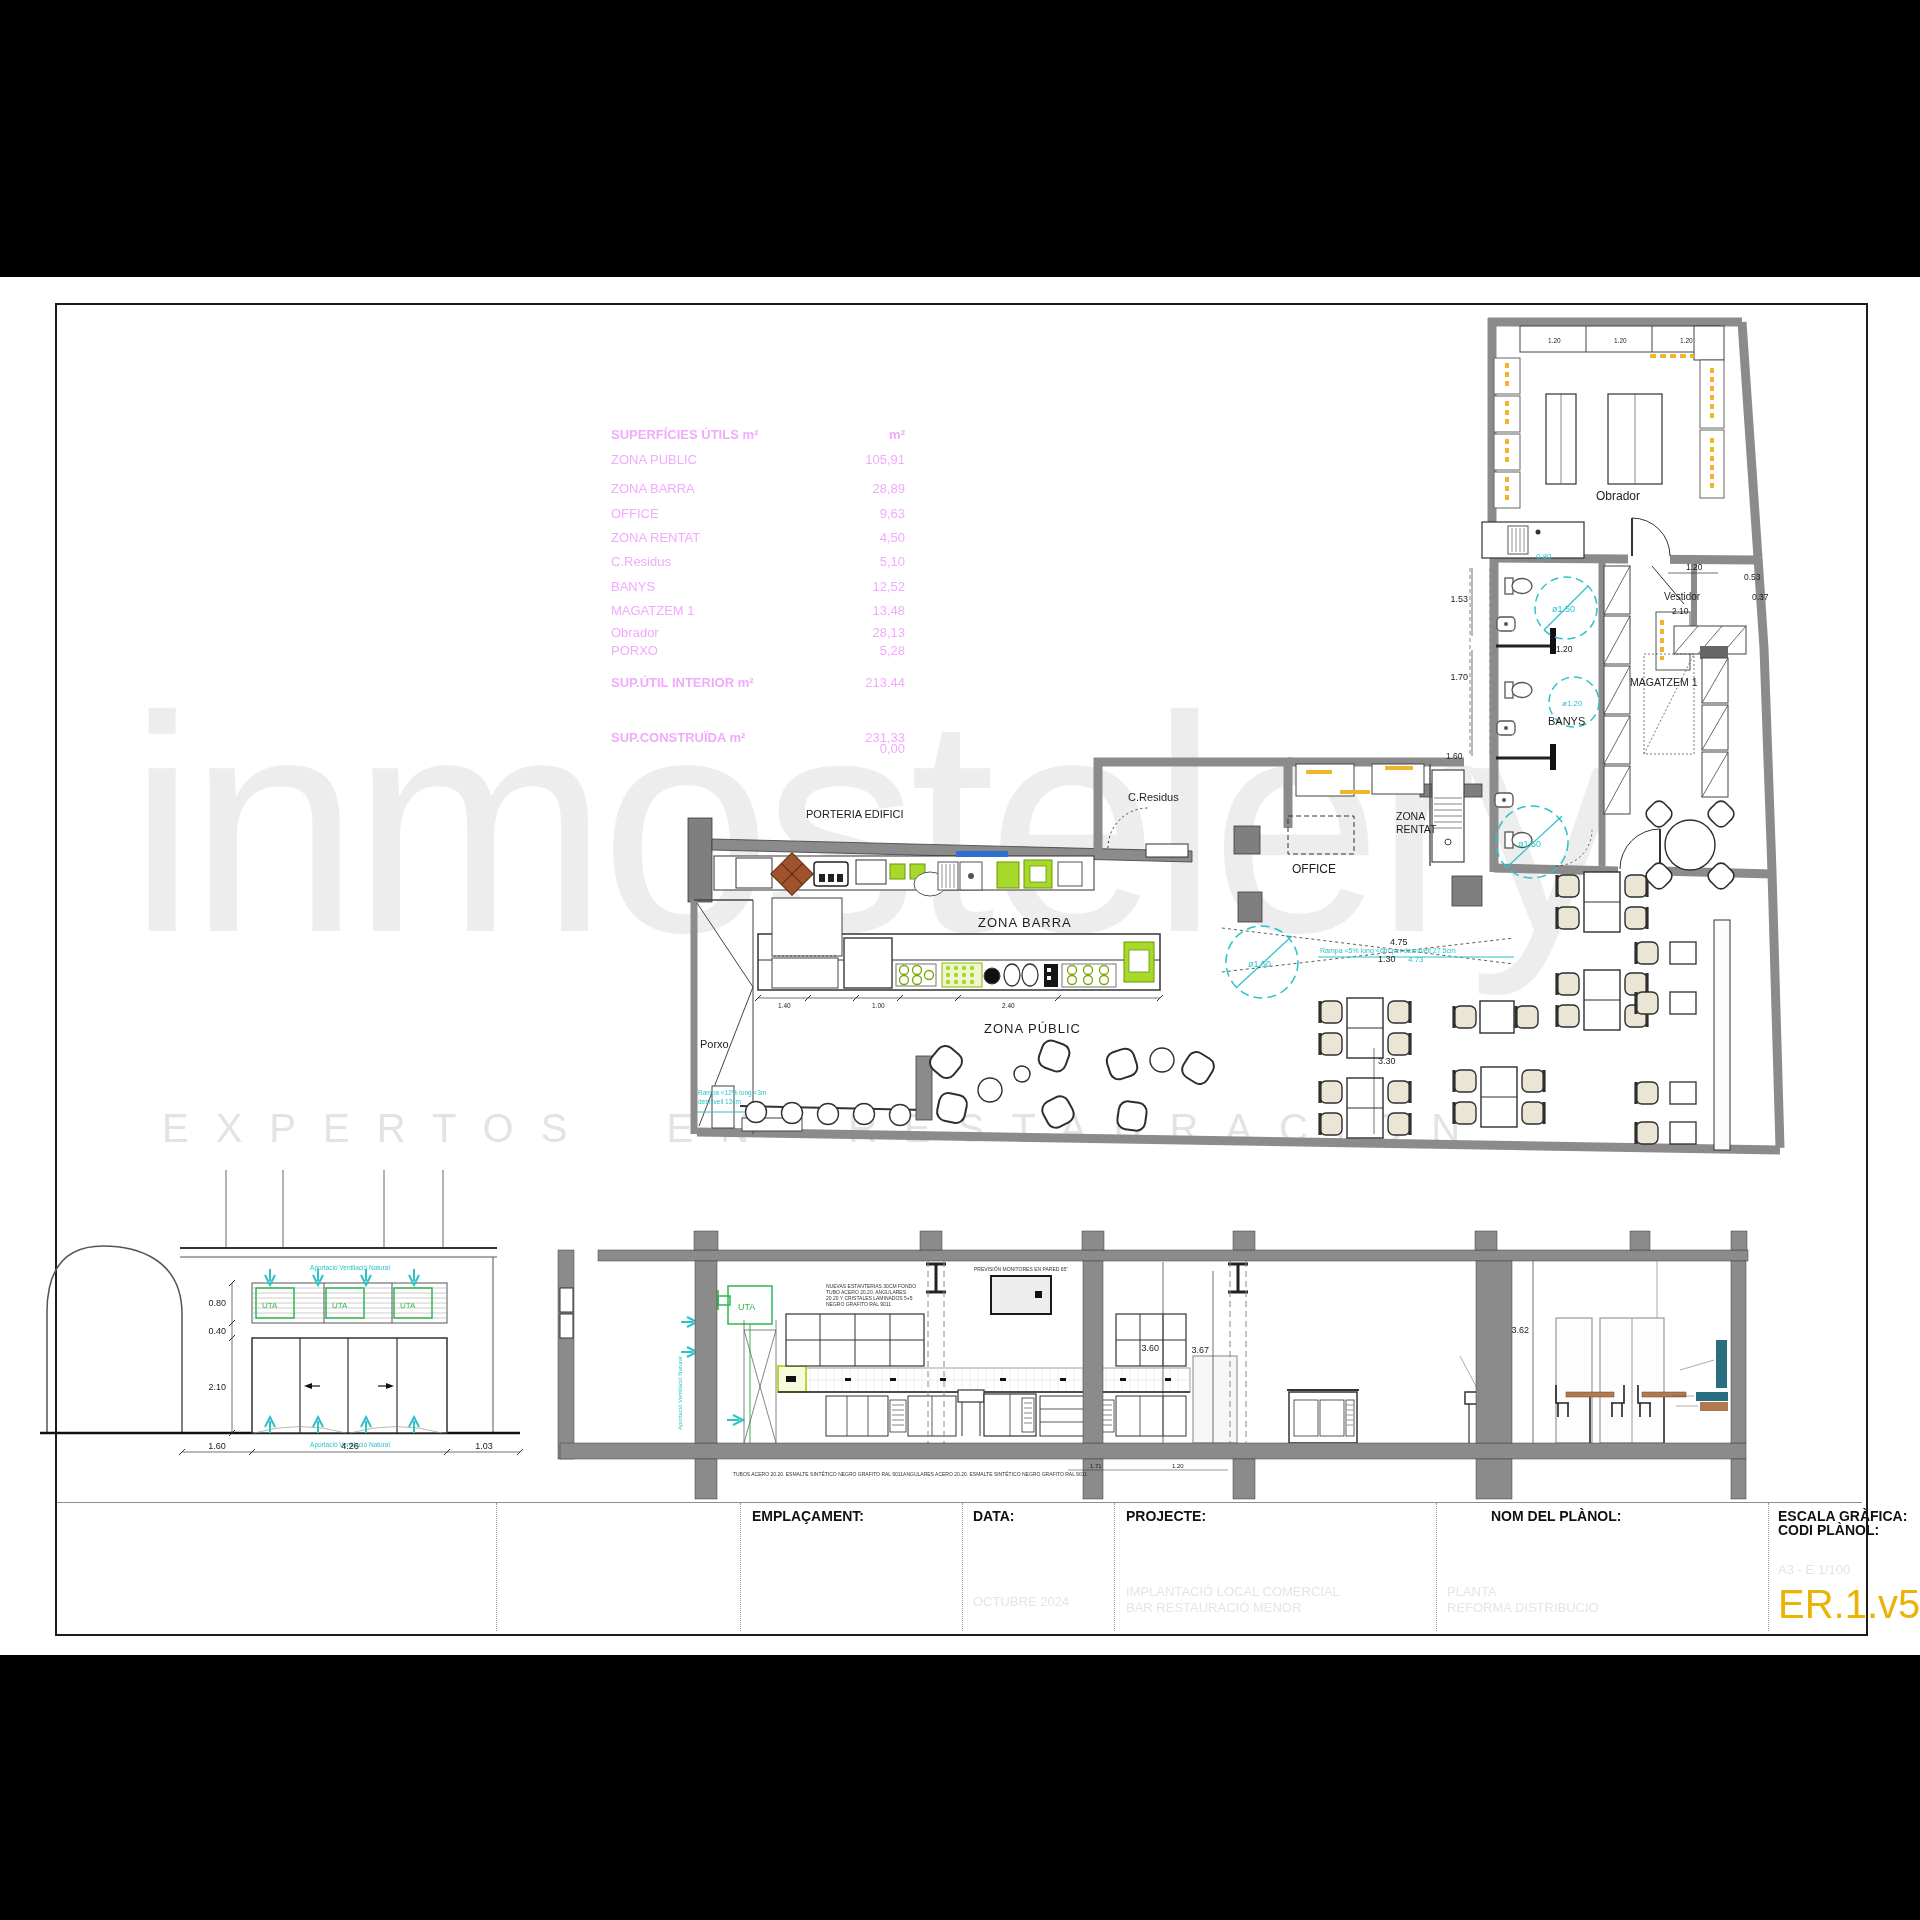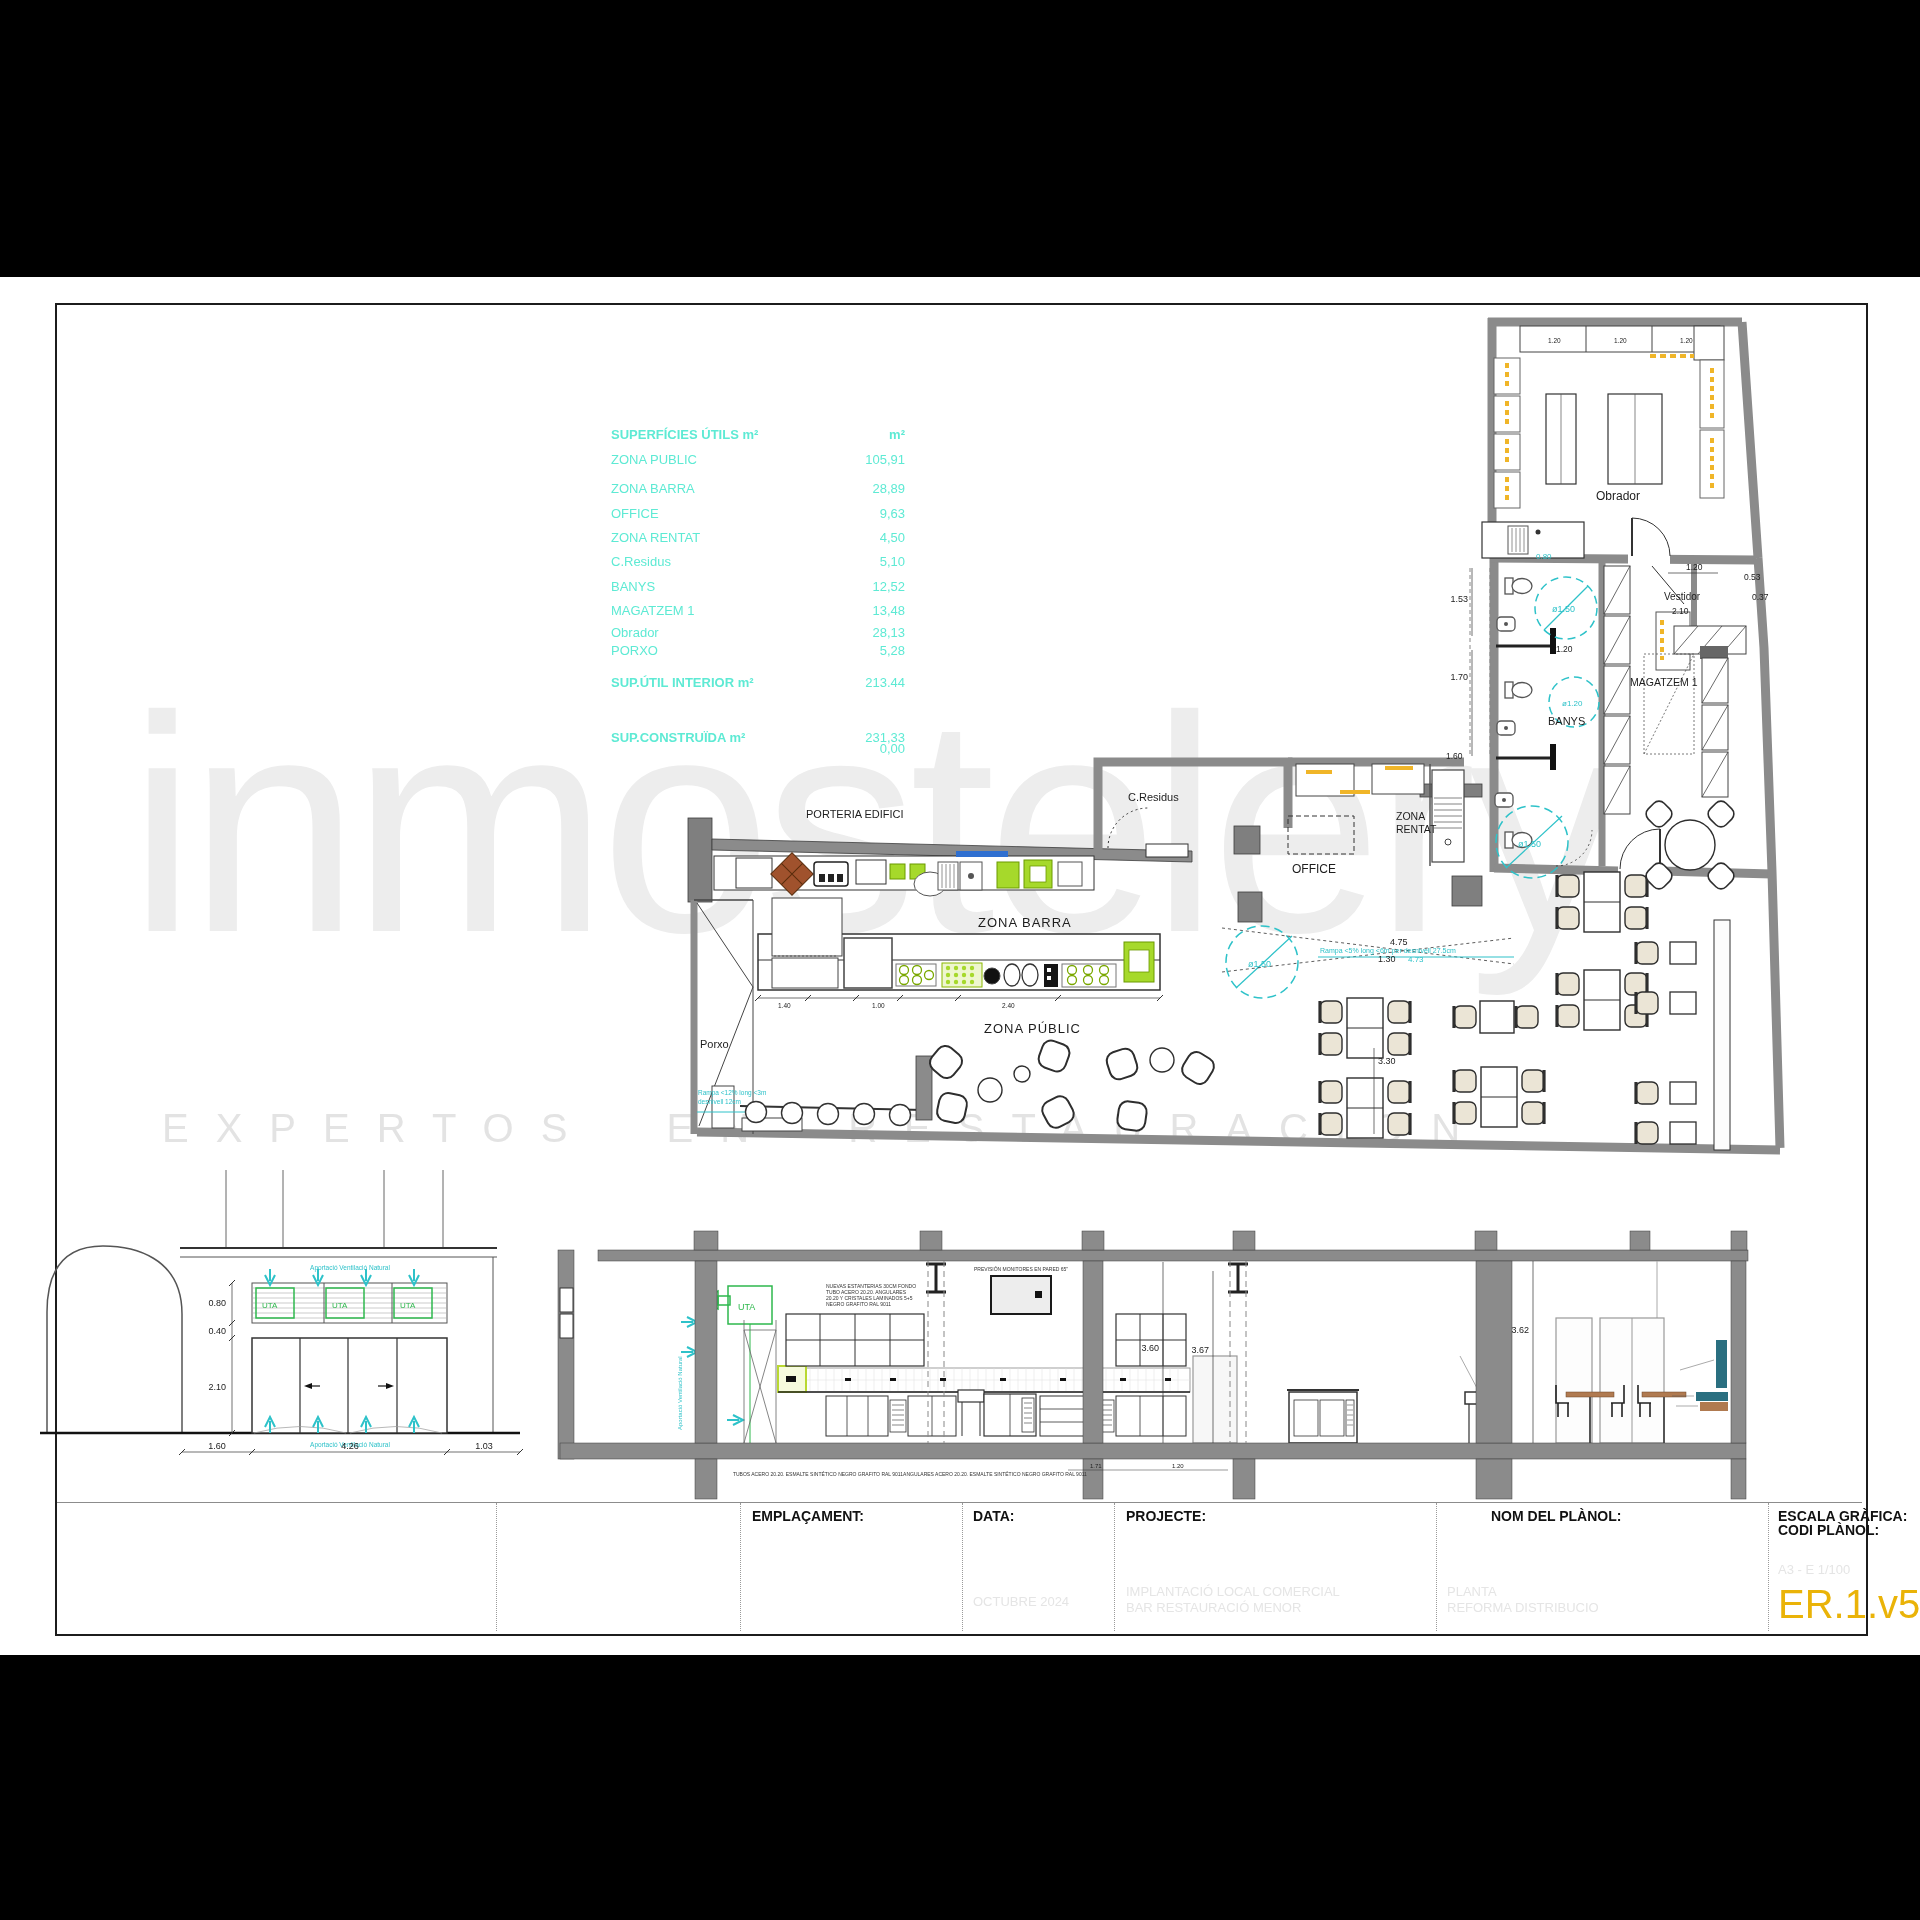--- a/index.html
+++ b/index.html
@@ -6,21 +6,21 @@
   #canvas{position:relative;width:1920px;height:1920px;background:#000;overflow:hidden;
           font-family:"Liberation Sans",sans-serif;}
   .abs{position:absolute;}
   #paper{left:0;top:277px;width:1920px;height:1378px;background:#fff;}
   #frame{left:55px;top:303px;width:1809px;height:1329px;border:2px solid #1c1c1c;background:#fff;}
   
   #wm-brand{left:128px;top:670px;font-size:308px;letter-spacing:-8px;color:#ededed;line-height:1;white-space:nowrap;z-index:1;}
   #wm-tag{left:162px;top:1106px;font-size:40px;letter-spacing:27px;word-spacing:34px;color:#e3e3e3;white-space:nowrap;z-index:1;}
   
   .trow{position:absolute;left:611px;width:294px;display:flex;justify-content:space-between;
-        font-size:13px;color:#5eead4;z-index:3;align-items:flex-end;}
+        font-size:13px;color:#f0abfc;z-index:3;align-items:flex-end;}
   .trow b{font-size:13px;}
   
   #strip-line{left:57px;top:1502px;width:1805px;height:1px;background:#8c8c8c;z-index:3;}
   .tb-div{position:absolute;top:1503px;height:128px;border-left:1px dotted #9a9a9a;z-index:3;}
   .tb-label{position:absolute;font-size:14px;font-weight:bold;color:#111;z-index:3;}
   .tb-val{position:absolute;font-size:13px;color:#e5e5e5;z-index:3;line-height:16px;}
   #codi-big{position:absolute;font-size:40px;color:#eab308;z-index:3;line-height:1;}
   svg{position:absolute;left:0;top:0;z-index:2;}
   svg text{font-family:"Liberation Sans",sans-serif;}
   .lbl{fill:#1d1d1d;}

